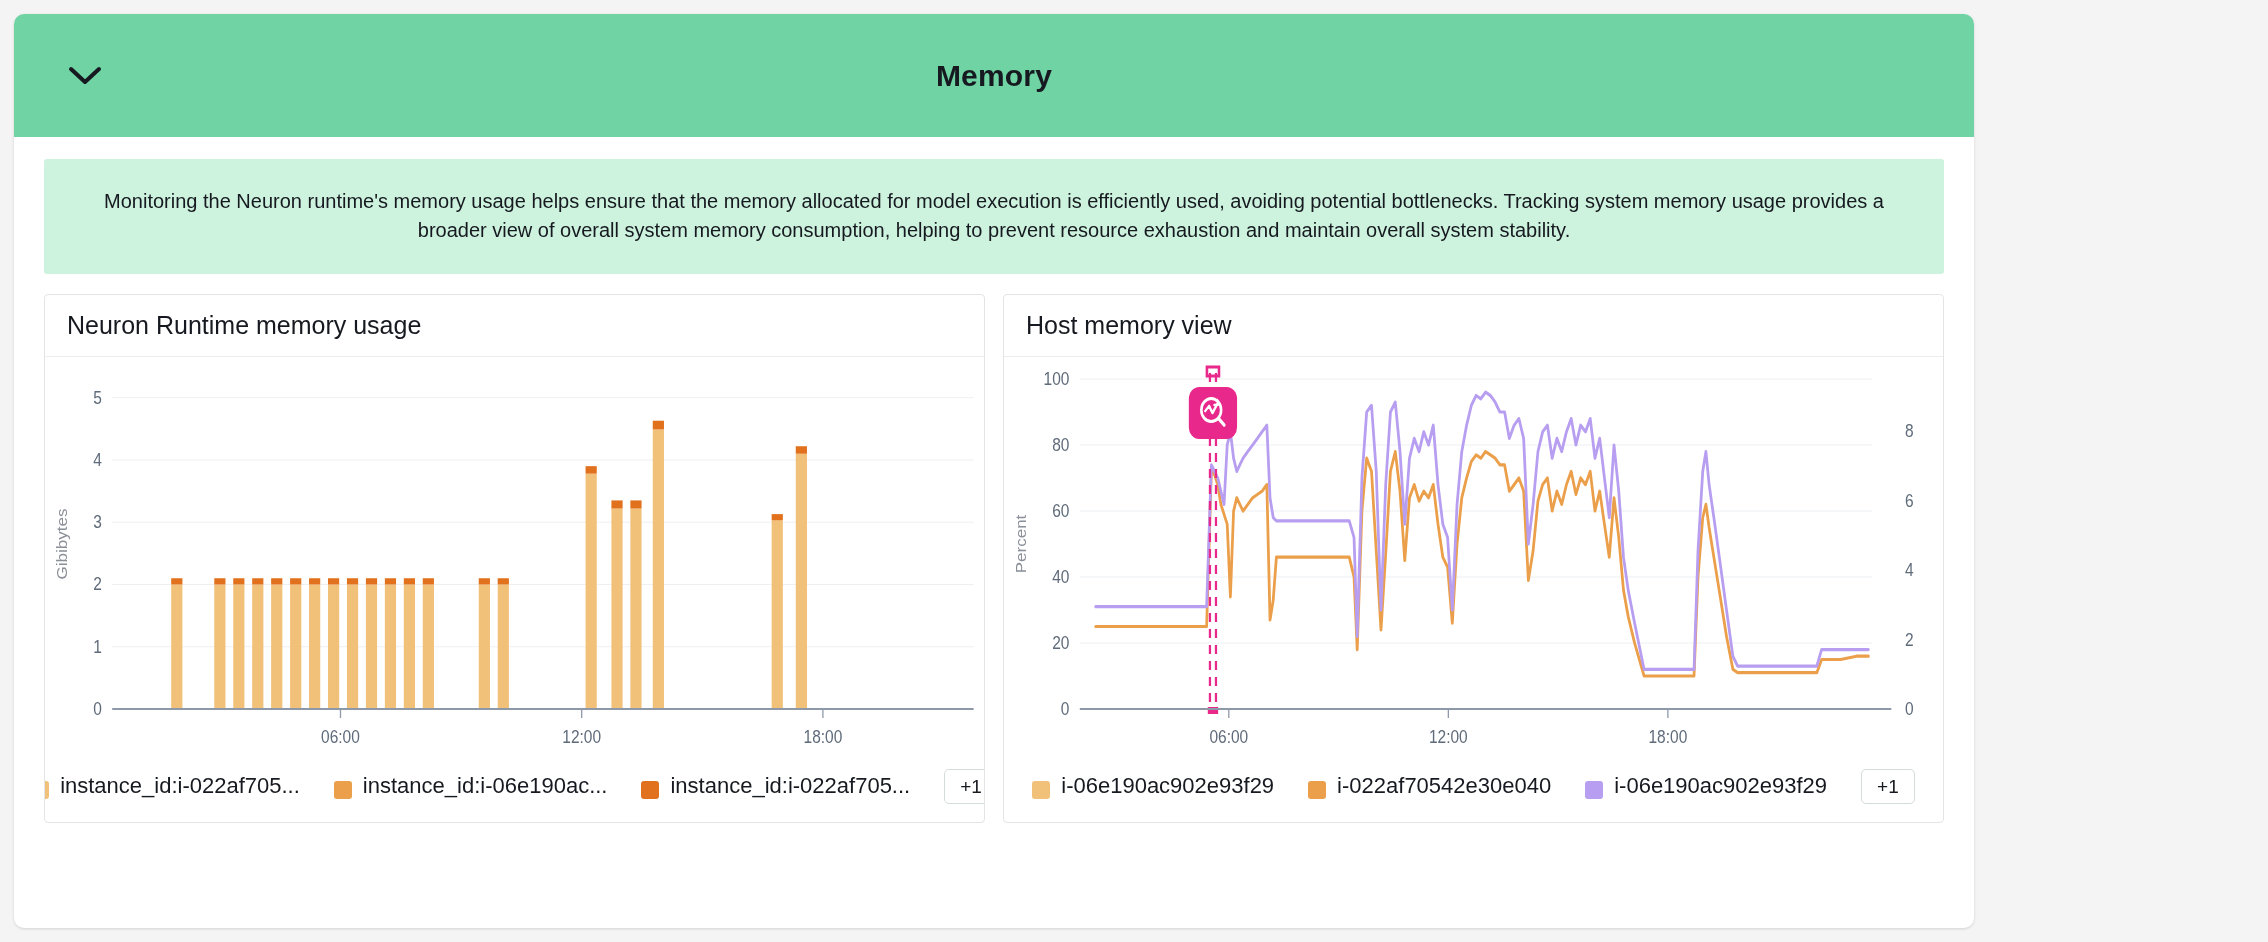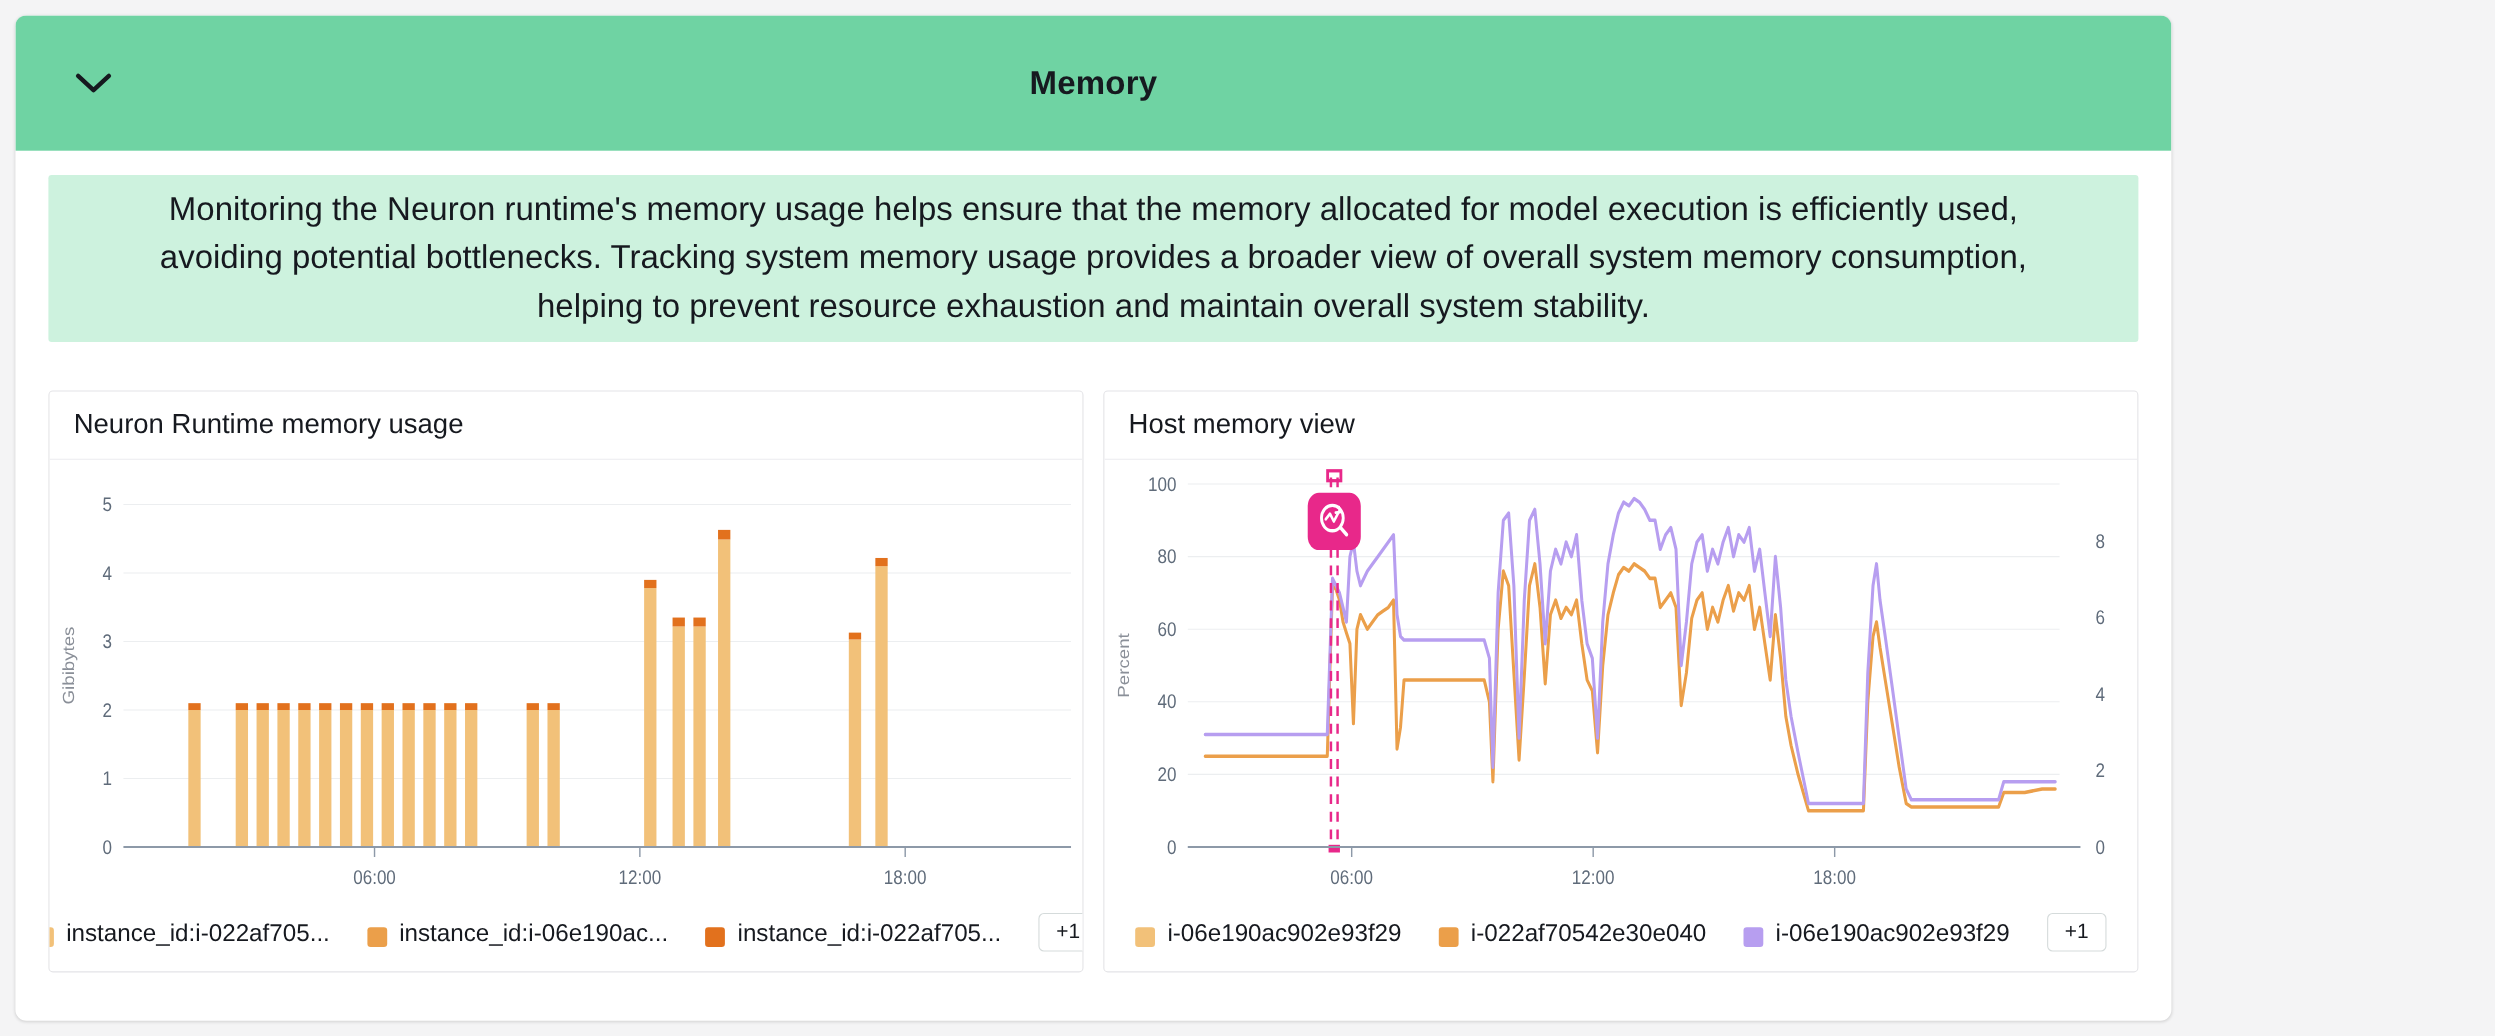--- a/index.html
+++ b/index.html
@@ -41,32 +41,31 @@
     font-size: 30px;
     font-weight: bold;
     color: #16191f;
     letter-spacing: .2px;
   }
   
   .desc-wrap { padding: 22px 30px 0 30px; }
   .desc {
     background: #cdf2de;
     border-radius: 3px;
-    padding: 10px 60px;
+    padding: 28px 60px;
     text-align: center;
-    font-size: 30px;
+    font-size: 20px;
     line-height: 1.47;
     color: #16191f;
   }
   
   .charts {
     display: flex;
     gap: 18px;
     padding: 20px 30px 0 30px;
-    margin-top: 24px;
   }
   .card {
     flex: 1 1 0;
     border: 1px solid #e4e4e7;
     border-radius: 4px;
     background: #fff;
     overflow: hidden;
     min-width: 0;
   }
   .card-hdr {

